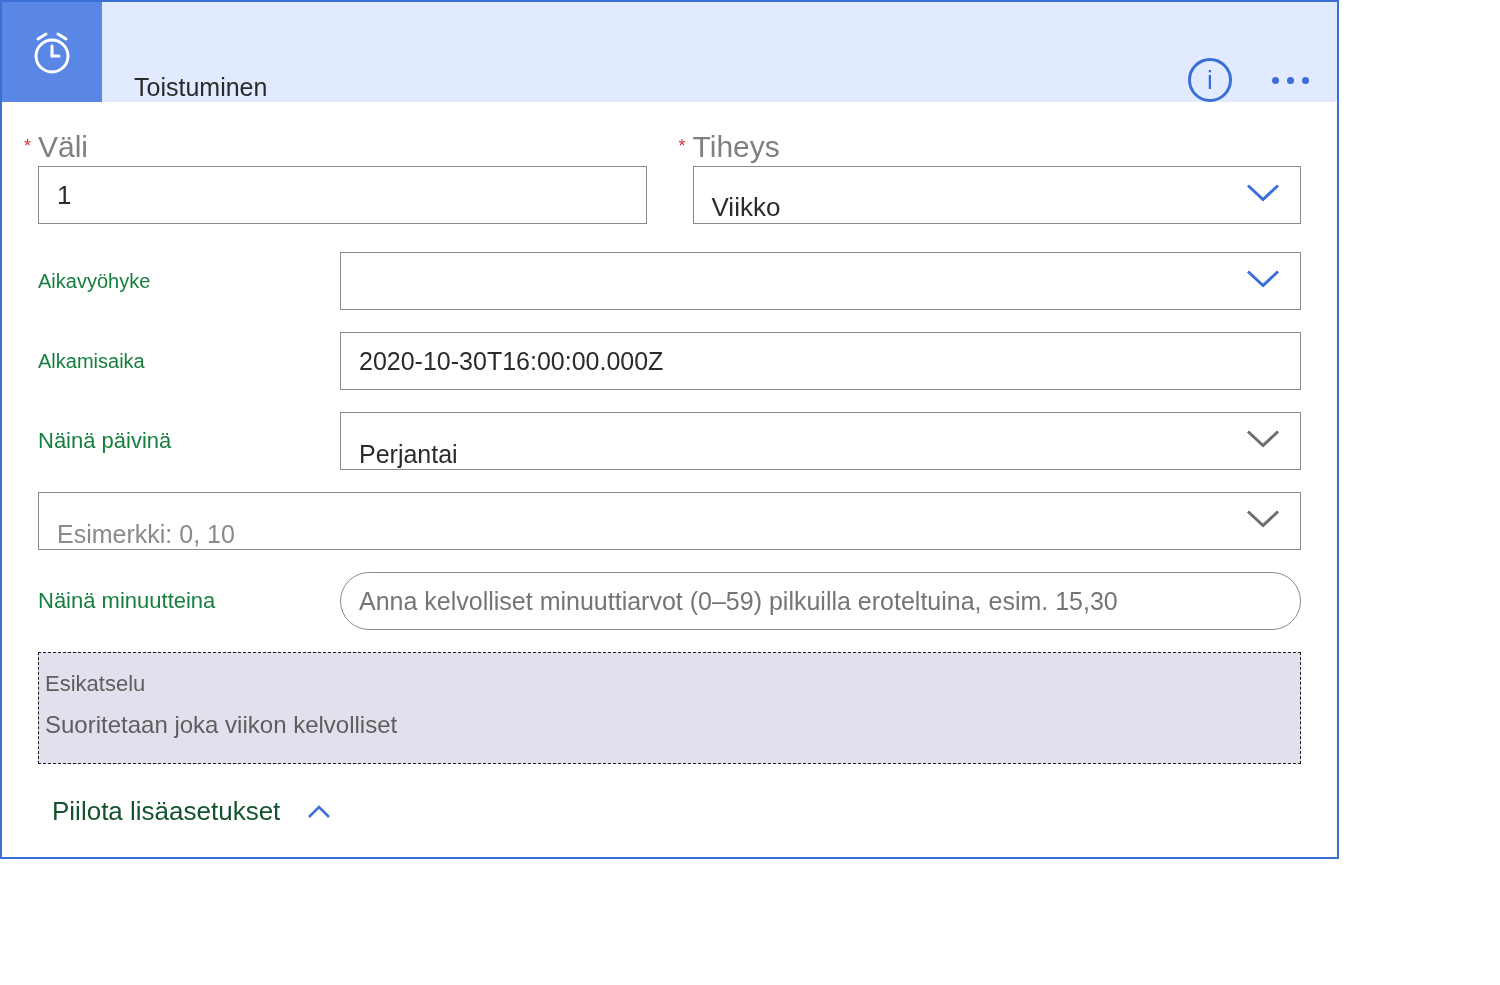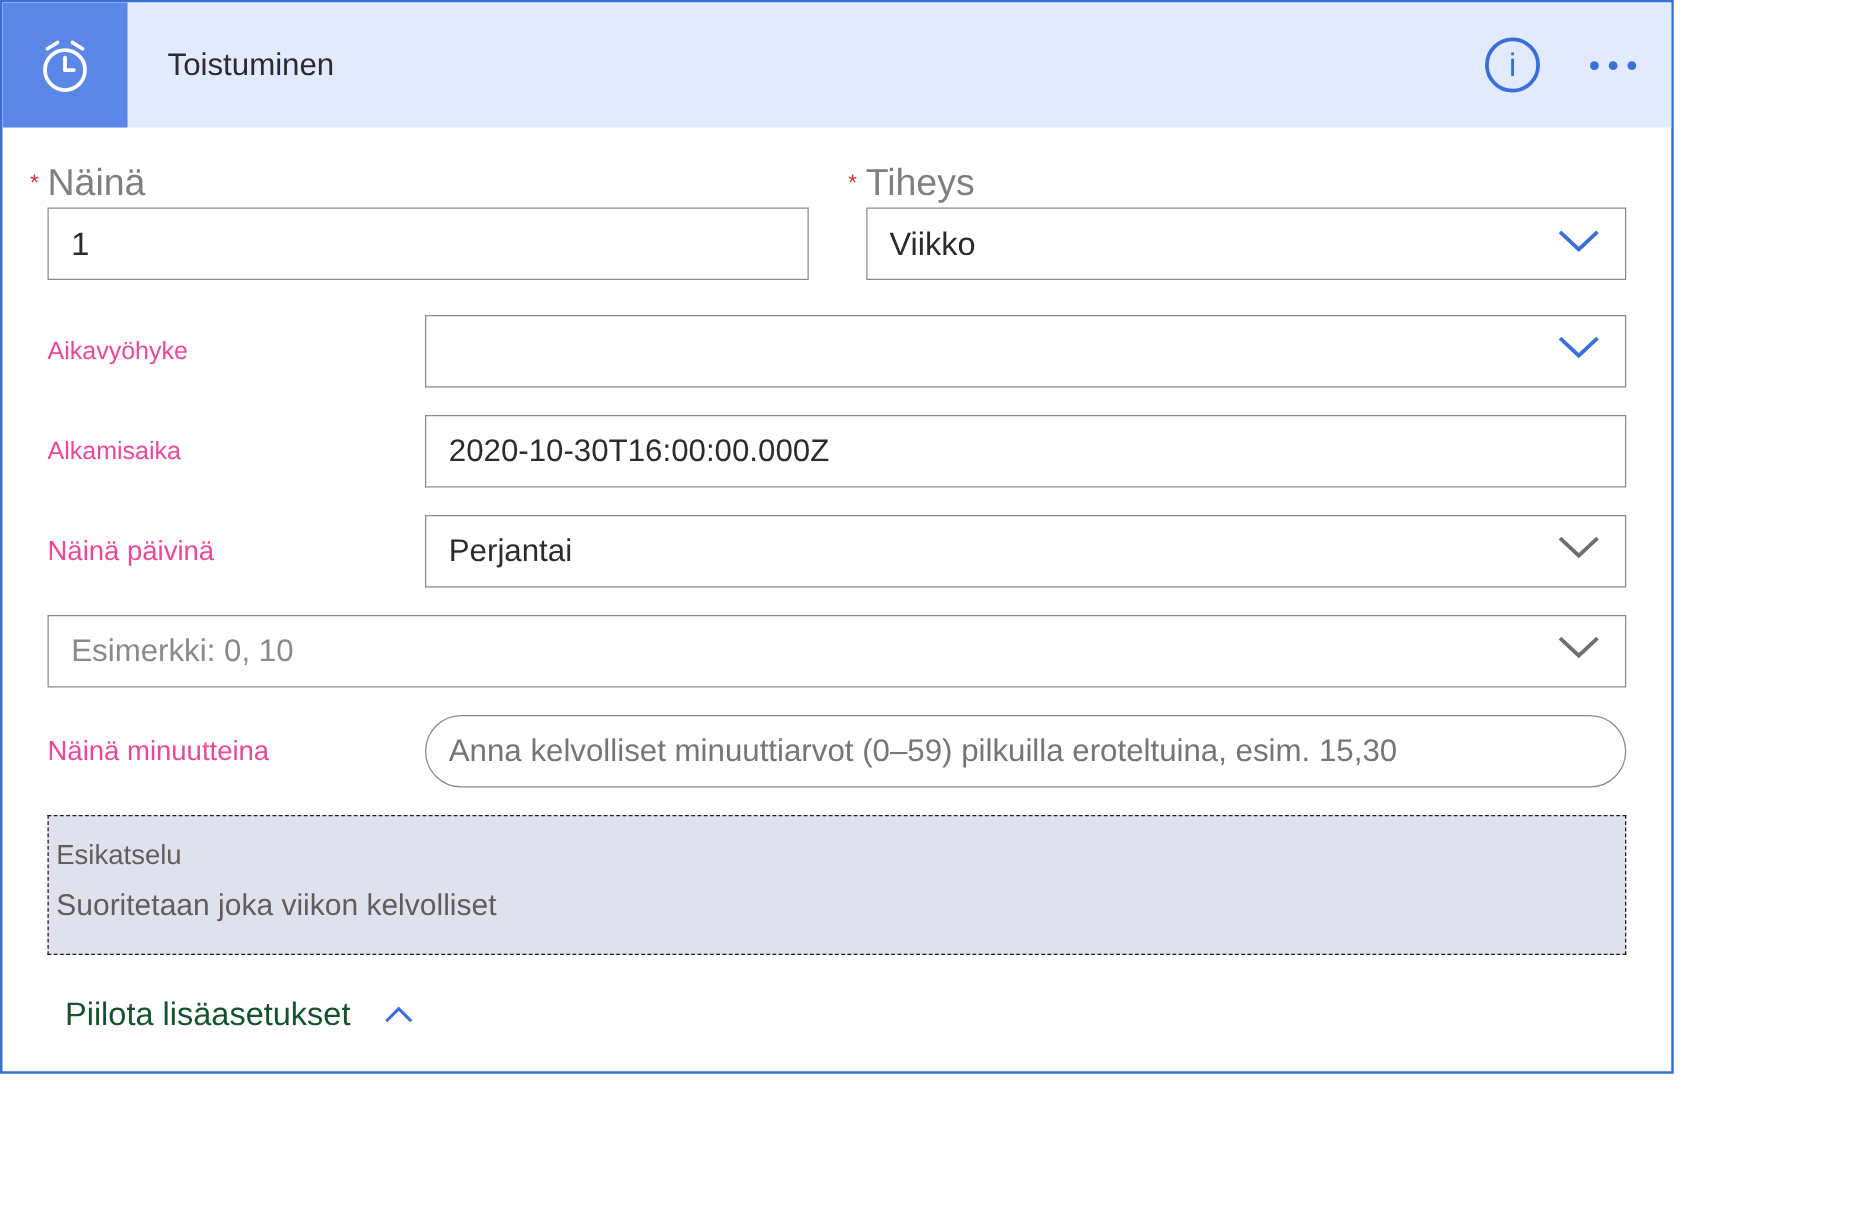--- a/index.html
+++ b/index.html
@@ -13,21 +13,21 @@
   .card {
     width: 1339px;
     border: 2px solid #3b6fd6;
     background: #fff;
     position: relative;
   }
   .header {
     height: 100px;
     background: #e1eaff;
     display: flex;
-    align-items: center;
+    align-items: flex-end;
     position: relative;
   }
   .icon-box {
     width: 100px;
     height: 100px;
     background: #5a86e6;
     display: flex;
     align-items: center;
     justify-content: center;
   }
@@ -106,45 +106,45 @@
     font-size: 26px;
     padding: 0 18px;
     color: #2b2b2b;
     font-family: inherit;
   }
   .select-box {
     width: 100%;
     height: 58px;
     border: 1px solid #8a8a8a;
     font-size: 26px;
-    padding: 14px 18px;
+    padding: 0 18px;
     color: #2b2b2b;
     display: flex;
-    align-items: center;
+    align-items: flex-end;
     position: relative;
     background: #fff;
     cursor: pointer;
   }
   .chev-blue {
     position: absolute;
     right: 18px;
     top: 50%;
     transform: translateY(-50%);
   }
   .chev-blue svg { width: 38px; height: 22px; }
   .chev-gray svg path { stroke: #6e6e6e; }
   .row {
     display: flex;
     align-items: center;
     margin-bottom: 22px;
   }
   .row-label {
     width: 302px;
     font-size: 22px;
-    color: #ec4899;
+    color: #15803d;
     flex-shrink: 0;
   }
   .row-label-sm { font-size: 20px; }
   .row-control { flex: 1; }
   .row-control .select-box,
   .row-control .input-text {
     height: 58px;
     font-size: 25px;
   }
   .placeholder { color: #8a8a8a; }
@@ -200,21 +200,21 @@
       </div>
     </div>
   </div>
 
   <div class="body">
 
     <div class="row-top">
       <div class="col">
         <span class="label-top">
           <span class="req-star">*</span>
-          <span>Näinä</span>
+          <span>Väli</span>
         </span>
         <input class="input-text" value="1" style="">
       </div>
       <div class="col">
         <span class="label-top">
           <span class="req-star-r">*</span>
           <span>Tiheys</span>
         </span>
         <div class="select-box">
           <span>Viikko</span>

